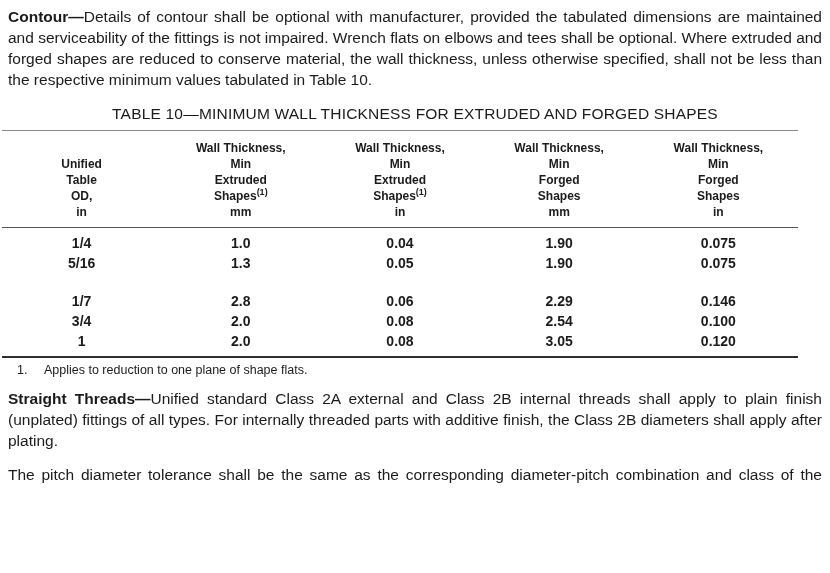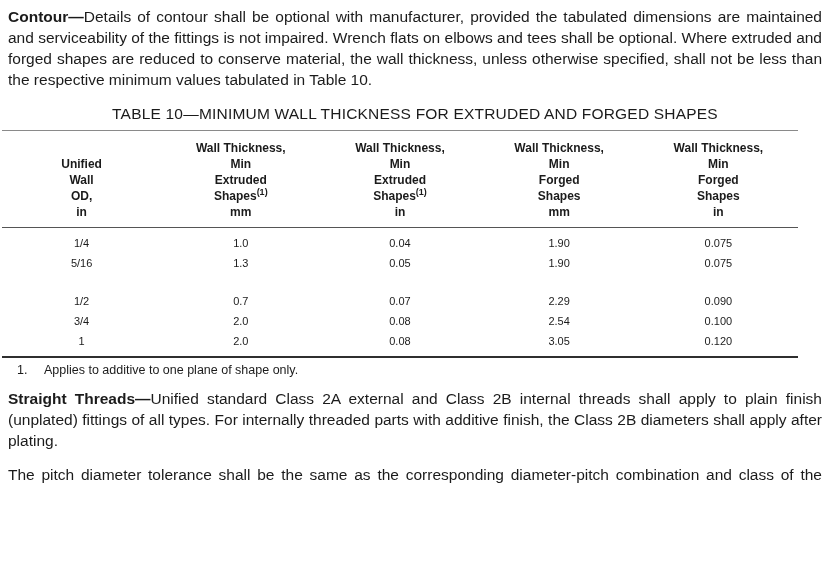--- a/index.html
+++ b/index.html
@@ -41,22 +41,22 @@
   th {
     font-size: 12px;
     font-weight: bold;
     line-height: 16px;
     text-align: center;
     vertical-align: bottom;
     padding: 9px 0 7px 0;
   }
   th sup { font-size: 9px; line-height: 0; vertical-align: super; }
   td {
-    font-size: 11px;
-    font-weight: normal;
+    font-size: 14px;
+    font-weight: bold;
     text-align: center;
     vertical-align: middle;
     height: 20px;
     padding: 0;
   }
   tr.first-body td { padding-top: 5px; }
   tr.last-body td { padding-bottom: 5px; }
   tr.spacer td { height: 18px; }
   .footnote {
     margin-top: 5px;
@@ -82,21 +82,21 @@
         <col>
         <col>
         <col>
         <col>
         <col>
       </colgroup>
     <thead>
       <tr>
         <th>
           <div>Unified</div>
-          <div>Wall</div>
+          <div>Table</div>
           <div>OD,</div>
           <div>in</div>
         </th>
         <th>
           <div>Wall Thickness,</div>
           <div>Min</div>
           <div>Extruded</div>
           <div><span>Shapes</span><sup>(1)</sup></div>
           <div>mm</div>
         </th>
@@ -135,42 +135,42 @@
         <td>5/16</td>
         <td>1.3</td>
         <td>0.05</td>
         <td>1.90</td>
         <td>0.075</td>
       </tr>
       <tr class="spacer">
         <td colspan="5"></td>
       </tr>
       <tr>
-        <td>1/2</td>
-        <td>0.7</td>
-        <td>0.07</td>
+        <td>1/7</td>
+        <td>2.8</td>
+        <td>0.06</td>
         <td>2.29</td>
-        <td>0.090</td>
+        <td>0.146</td>
       </tr>
       <tr>
         <td>3/4</td>
         <td>2.0</td>
         <td>0.08</td>
         <td>2.54</td>
         <td>0.100</td>
       </tr>
       <tr class="last-body">
         <td>1</td>
         <td>2.0</td>
         <td>0.08</td>
         <td>3.05</td>
         <td>0.120</td>
       </tr>
     </tbody>
   </table>
 
-  <div class="footnote"><span class="marker">1.</span><span>Applies to additive to one plane of shape only.</span></div>
+  <div class="footnote"><span class="marker">1.</span><span>Applies to reduction to one plane of shape flats.</span></div>
 
   <p class="para p2"><span class="lead">Straight Threads—</span><span>Unified standard Class 2A external and Class 2B internal threads shall apply to plain finish (unplated) fittings of all types.  For internally threaded parts with additive finish, the Class 2B diameters shall apply after plating.</span></p>
 
   <p class="para p3">The pitch diameter tolerance shall be the same as the corresponding diameter-pitch combination and class of the Unified 18 and 20 thread series or for special diameter-pitch combinations shall be based on diameter, pitch, and a length of engagement of nine times the pitch.  See ANSI B1.1.</p>
 
 </div>
 
 </body></html>

